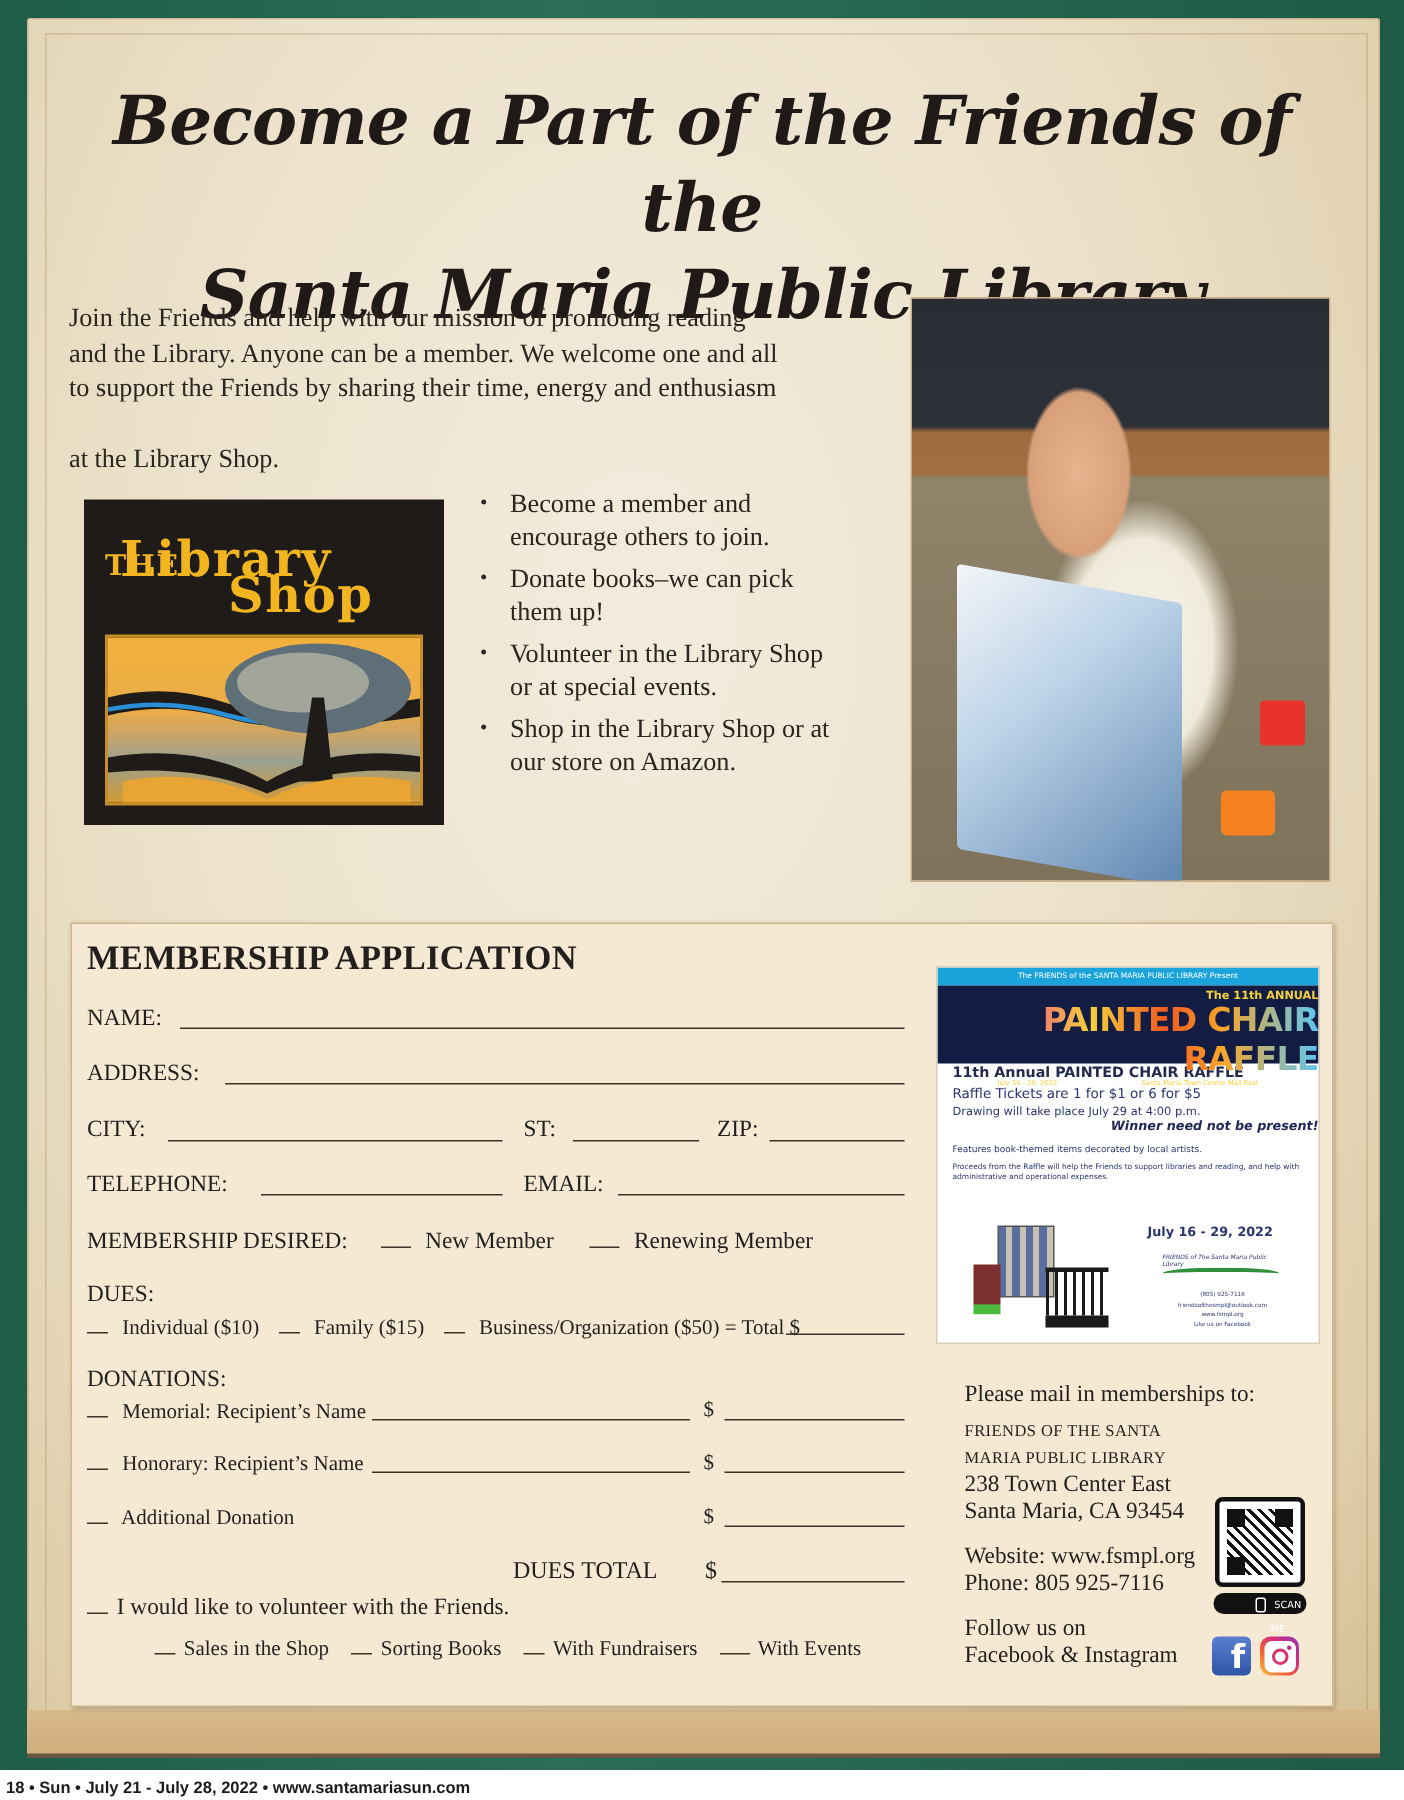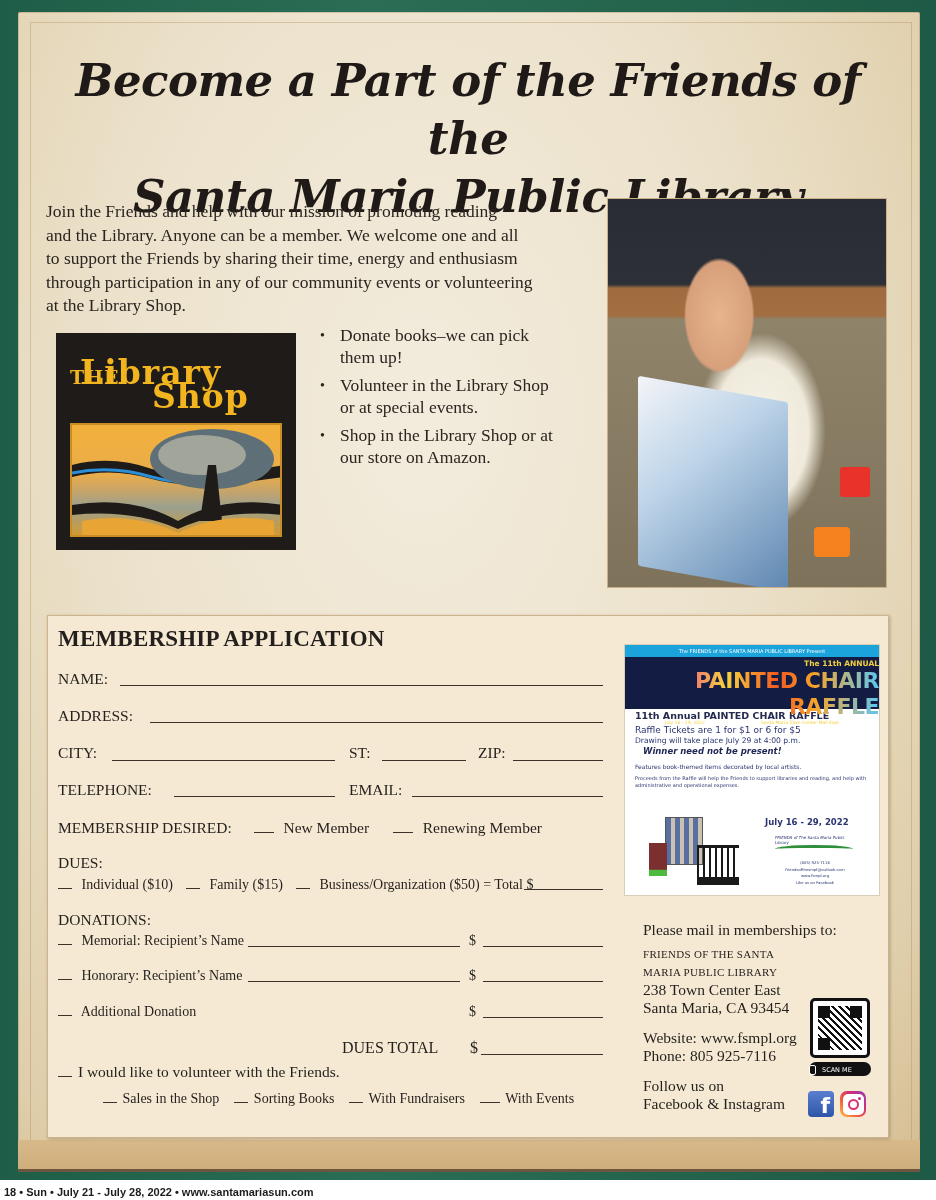--- a/index.html
+++ b/index.html
@@ -115,21 +115,21 @@
   .raffle .banner .annual { color: #f4d03f; font-size: 7.5px; font-weight: bold; padding-top: 2px; }
   .raffle .banner .big {
     font-weight: bold; font-size: 22px; line-height: 26px; letter-spacing: -0.5px;
     background: linear-gradient(90deg, #36c3f0 0%, #f24c8a 20%, #f7d23a 40%, #f2591f 60%, #f7a62a 75%, #5cc6f2 100%);
     -webkit-background-clip: text; background-clip: text; color: transparent;
   }
   .raffle .banner .sub { color: #f4d03f; font-size: 4.5px; display: flex; justify-content: space-around; padding: 0 12px; }
   .raffle .r-title { color: #252a4f; font-size: 9.5px; font-weight: bold; padding: 1px 0 0 10px; }
   .raffle .r-tickets { color: #2a3470; font-size: 9px; padding: 4px 0 0 10px; }
   .raffle .r-draw { color: #2a3470; font-size: 7.6px; padding: 1px 0 0 10px; }
-  .raffle .r-winner { color: #1e2654; font-size: 8.5px; font-weight: bold; font-style: italic; padding: 1px 0 0 18px; }
+  .raffle .r-winner { color: #1e2654; font-size: 8.5px; font-weight: bold; font-style: italic; padding: 1px 0 0 4px; text-align: right; }
   .raffle .r-features { color: #2a3470; font-size: 6px; padding: 7px 0 0 10px; }
   .raffle .r-proceeds { color: #2a3470; font-size: 5px; line-height: 7px; padding: 5px 8px 0 10px; }
   .raffle .r-art { position: absolute; left: 20px; top: 172px; width: 96px; height: 72px; }
   .raffle .quilt { position: absolute; left: 20px; top: 0; width: 38px; height: 48px; background: repeating-linear-gradient(90deg,#5a6fa0 0 5px,#c9c2b3 5px 9px); border: 1px solid #555; }
   .raffle .chair1 { position: absolute; left: 4px; top: 26px; width: 18px; height: 44px; background: linear-gradient(180deg,#7b2f2f 0%,#7b2f2f 60%,#4cbb3d 61%,#4cbb3d 75%,transparent 76%); }
   .raffle .bench { position: absolute; left: 52px; top: 28px; width: 42px; height: 40px; background: repeating-linear-gradient(90deg,#1a1a1a 0 2px,transparent 2px 6px); border-top: 3px solid #1a1a1a; border-bottom: 8px solid #1a1a1a; }
   .raffle .r-date { position: absolute; left: 140px; top: 172px; color: #2a3470; font-size: 8.5px; font-weight: bold; }
   .raffle .r-logo { position: absolute; left: 150px; top: 190px; width: 80px; height: 20px; }
   .raffle .r-logo .hill { position: absolute; left: 0; top: 10px; width: 78px; height: 8px; border-top: 3px solid #2f8f3a; border-radius: 50% 50% 0 0; }
   .raffle .r-logo .txt { font-size: 4px; color: #2a3470; font-style: italic; }
@@ -151,21 +151,21 @@
     background:
       linear-gradient(#111,#111) 0 0/12px 12px no-repeat,
       linear-gradient(#111,#111) 100% 0/12px 12px no-repeat,
       linear-gradient(#111,#111) 0 100%/12px 12px no-repeat,
       repeating-linear-gradient(45deg,#111 0 2px,#fff 2px 5px),
       #fff;
   }
   .scanme {
     position: absolute; left: 809px; top: 1062px; width: 62px; height: 14px;
     background: #111; color: #fff; border-radius: 8px;
-    font-family: "DejaVu Sans", sans-serif; font-size: 6.5px; line-height: 16px; 
+    font-family: "DejaVu Sans", sans-serif; font-size: 6.5px; line-height: 16px; text-align: center; padding-left: 24px;
   }
   .scanme .phone { display: inline-block; width: 7px; height: 10px; border: 1.5px solid #fff; border-radius: 2px; vertical-align: middle; margin-right: 6px; }
   .fb {
     position: absolute; left: 808px; top: 1091px; width: 26px; height: 26px; border-radius: 4px;
     background: linear-gradient(180deg,#5a7fd0 0%,#2f55a8 100%);
     color: #fff; font-family: "DejaVu Sans", sans-serif; font-weight: bold; font-size: 22px; line-height: 30px; text-align: right; padding-right: 4px; overflow: hidden;
   }
   .ig {
     position: absolute; left: 840px; top: 1091px; width: 26px; height: 26px; border-radius: 7px;
     background: linear-gradient(45deg,#f9c144 0%,#f26039 35%,#d42d7a 65%,#8d3bb4 100%);
@@ -190,21 +190,21 @@
 
 <h1 class="headline">
   <span>Become a Part of the Friends of the</span><br>
   <span>Santa Maria Public Library</span>
 </h1>
 
 <div class="intro">
   <span>Join the Friends and help with our mission of promoting reading</span><br>
   <span>and  the Library. Anyone can be a member. We welcome one and all</span><br>
   <span>to support the Friends by sharing their time, energy and enthusiasm</span><br>
-  <span>through participation in any of our community events or volunteering</span><br>
+  <br>
   <span>at the Library Shop.</span>
 </div>
 
 <div class="shop-logo">
   <span class="title-the">THE</span>
   <span class="title-library">Library</span>
   <span class="title-shop">Shop</span>
   <div class="art">
     <svg width="212" height="114" viewBox="0 0 212 114">
       <path d="M0 40 Q40 30 80 44 Q120 56 212 40 L212 52 Q120 66 80 54 Q40 42 0 52 Z" fill="#1e1b19"></path>
@@ -212,20 +212,21 @@
       <ellipse cx="140" cy="34" rx="62" ry="30" fill="#5f6f77"></ellipse>
       <ellipse cx="130" cy="30" rx="44" ry="20" fill="#cfc9b0" opacity="0.6"></ellipse>
       <path d="M136 40 L144 40 L150 96 L128 96 Z" fill="#1e1b19"></path>
       <path d="M0 80 Q60 70 106 96 Q150 70 212 80 L212 90 Q150 84 106 104 Q60 84 0 90 Z" fill="#1e1b19"></path>
       <path d="M10 96 Q60 86 106 108 Q150 86 202 96 L202 114 L10 114 Z" fill="#e8a533"></path>
     </svg>
   </div>
 </div>
 
 <ul class="bullets">
+  <li><span>Become a member and</span><br><span>encourage others to join.</span></li>
   <li><span>Donate books–we can pick</span><br><span>them up!</span></li>
   <li><span>Volunteer in the Library Shop</span><br><span>or at special events.</span></li>
   <li><span>Shop in the Library Shop or at</span><br><span>our store on Amazon.</span></li>
 </ul>
 
 <div class="photo" title="Toddler reading a picture book on a patterned rug">
   <div class="book"></div>
   <div class="cube-red"></div>
   <div class="cube-orange"></div>
 </div>

